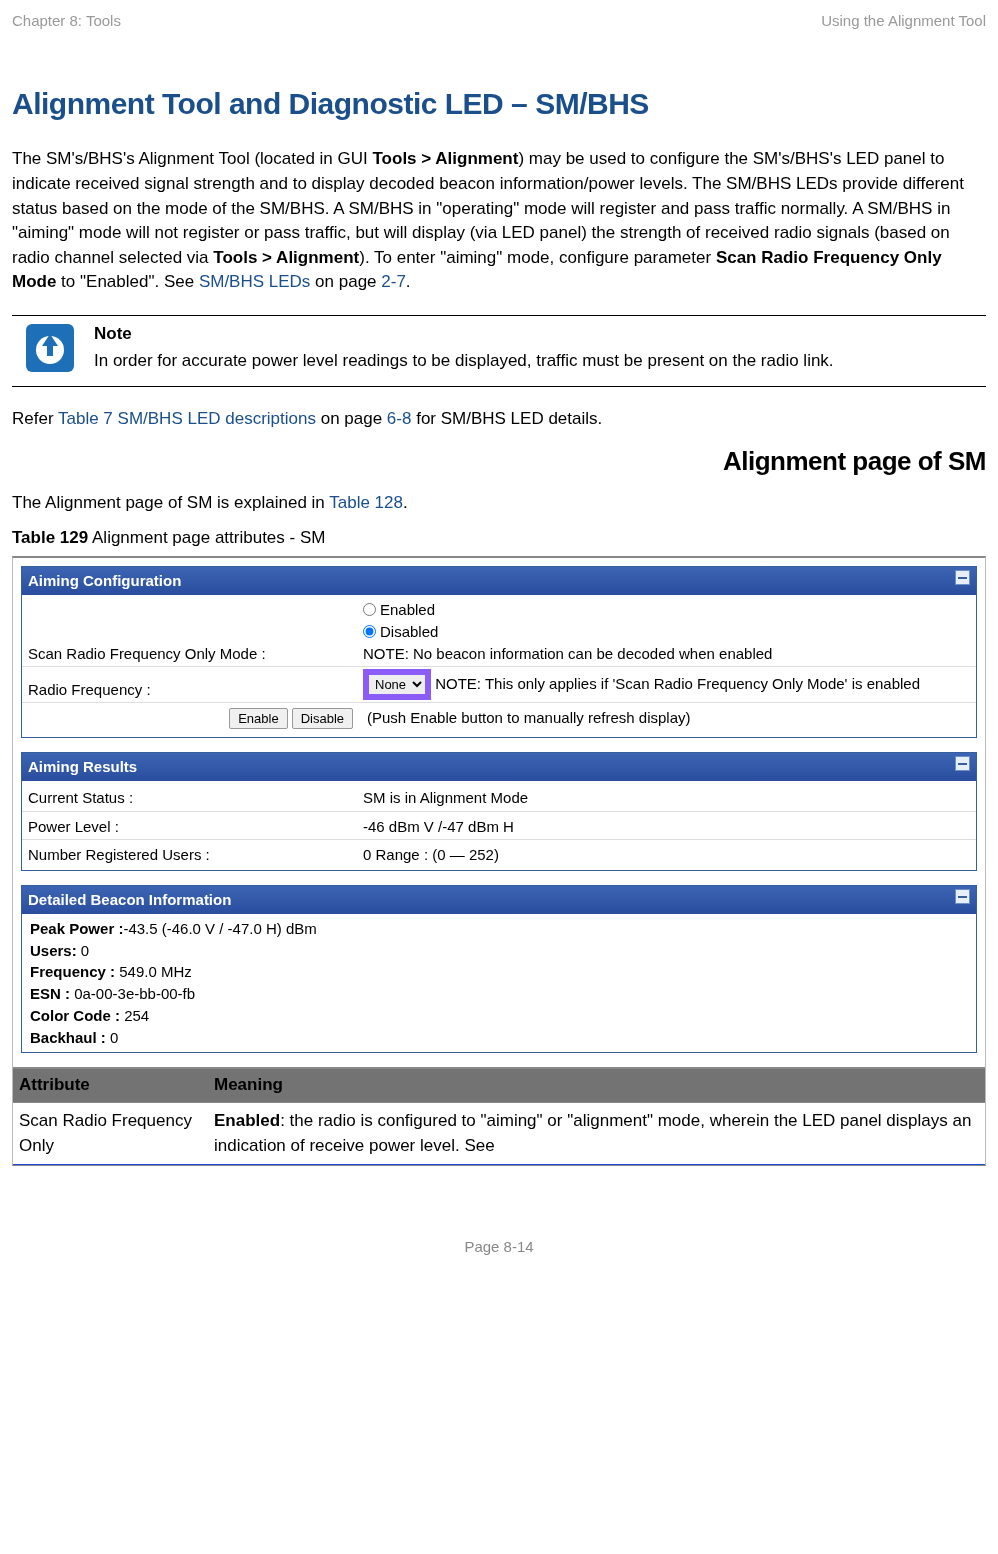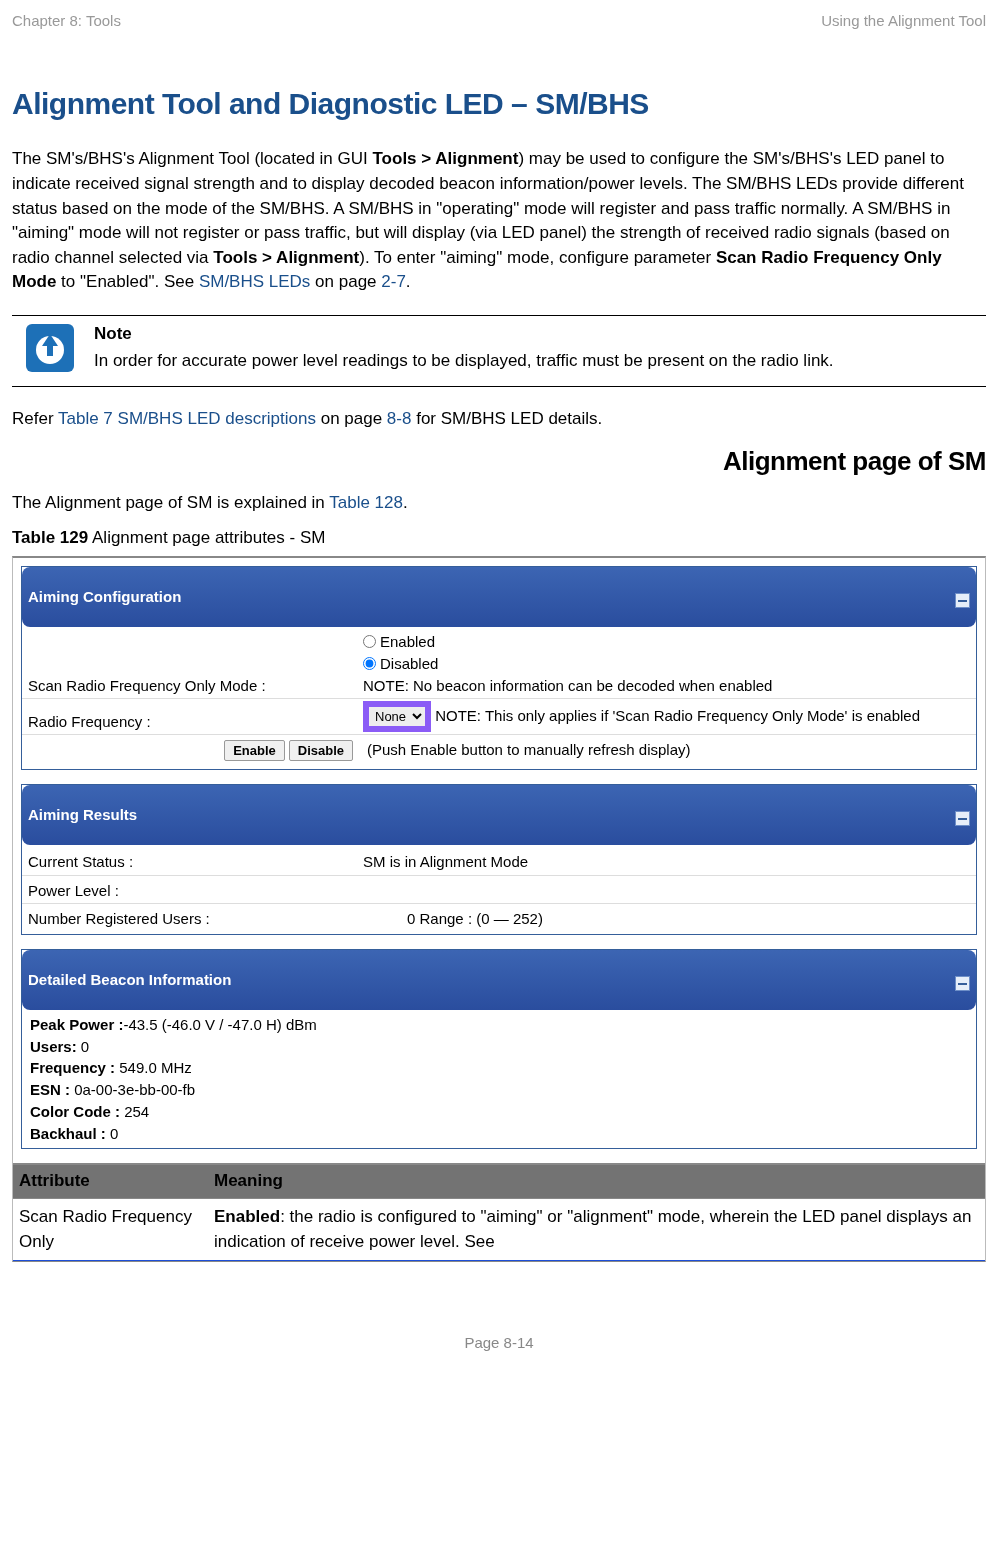--- a/index.html
+++ b/index.html
@@ -65,27 +65,26 @@
   }
   .panel {
     border: 1px solid #355e9a;
     margin: 4px 8px 14px 8px;
     background: #fff;
   }
   .panel-hdr {
     background: linear-gradient(#3c65b3, #2a4d9e);
     color: #fff;
     font-weight: bold;
-    padding: 19px 6px;
+    padding: 3px 6px;
     font-size: 15px;
     display: flex;
     justify-content: space-between;
-    align-items: flex-end;
+    align-items: flex-start;
     font-family: Arial, sans-serif;
-    border-radius: 8px;
   }
   .panel-hdr .minbox {
     width: 15px; height: 15px;
     background: #e6eef9;
     border: 1px solid #6d8ec7;
     position: relative;
   }
   .panel-hdr .minbox::after {
     content: "";
     position: absolute;
@@ -93,36 +92,35 @@
     height: 2px; background: #355e9a;
   }
   .panel-body { padding: 2px 0; }
   .row {
     display: flex;
     border-bottom: 1px solid #ddd;
     padding: 2px 6px;
     font-size: 15px;
     align-items: flex-end;
   }
-  .row:last-child { border-bottom: none; gap: 44px; }
+  .row:last-child { border-bottom: none; }
   .row .lbl { width: 335px; flex-shrink: 0; padding-top: 2px; }
   .row .val { flex: 1; }
   .val .radio-line { display: flex; align-items: center; gap: 4px; }
   .val select {
     font-size: 13px; padding: 1px 2px;
     border: 6px solid #8b5cf6; background: #eee;
   }
   .btn {
     font-size: 13px;
     padding: 2px 8px;
     border: 1px solid #999;
     background: #f0f0f0;
     border-radius: 2px;
     cursor: pointer;
-    font-weight: bold;
   }
   .center-row {
     text-align: left;
     padding: 4px 6px 6px 6px;
     font-size: 15px;
     display: flex;
     justify-content: flex-start;
     align-items: center;
     gap: 4px;
   }
@@ -185,21 +183,21 @@
       <rect x="21" y="22" width="6" height="10" fill="#1d70b7"></rect>
     </svg>
   </div>
   <div class="note-body">
     <div class="note-label">Note</div>
     <div>In order for accurate power level readings to be displayed, traffic must be present on the radio link.</div>
   </div>
 </div>
 
 <p class="body-para">
-  <span>Refer </span><a class="link">Table 7 SM/BHS LED descriptions</a><span> on page </span><a class="link">8-8</a><span> for SM/BHS LED details.</span>
+  <span>Refer </span><a class="link">Table 7 SM/BHS LED descriptions</a><span> on page </span><a class="link">6-8</a><span> for SM/BHS LED details.</span>
 </p>
 
 <h2 class="sub-title">Alignment page of SM</h2>
 
 <p class="body-para">
   <span>The Alignment page of SM is explained in </span><a class="link">Table 128</a><span>.</span>
 </p>
 
 <p class="table-caption">
   <b>Table 129</b><span>  Alignment page attributes - SM</span>
@@ -249,20 +247,21 @@
       <span>Aiming Results</span>
       <span class="minbox"></span>
     </div>
     <div class="panel-body" id="aiming-results-body">
         <div class="row">
           <div class="lbl">Current Status :</div>
           <div class="val">SM is in Alignment Mode</div>
         </div>
         <div class="row">
           <div class="lbl">Power Level :</div>
+          <div class="val">-46 dBm V /-47 dBm H</div>
         </div>
         <div class="row">
           <div class="lbl">Number Registered Users :</div>
           <div class="val">0 Range : (0 — 252)</div>
         </div>
       </div>
   </div>
 
   <div class="panel">
     <div class="panel-hdr">

